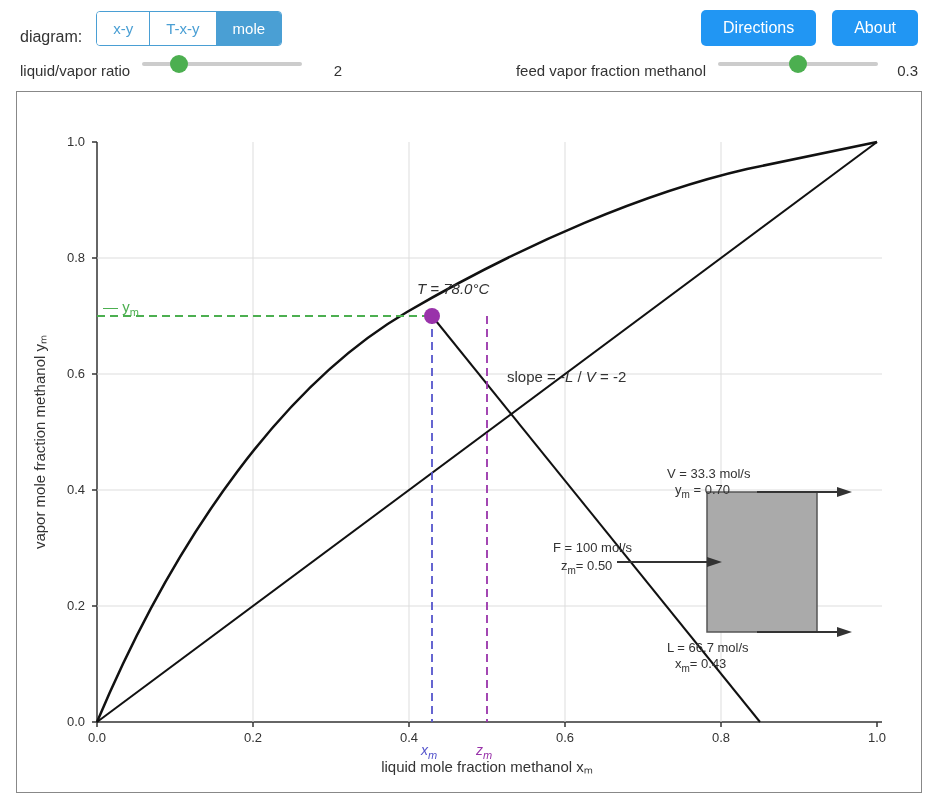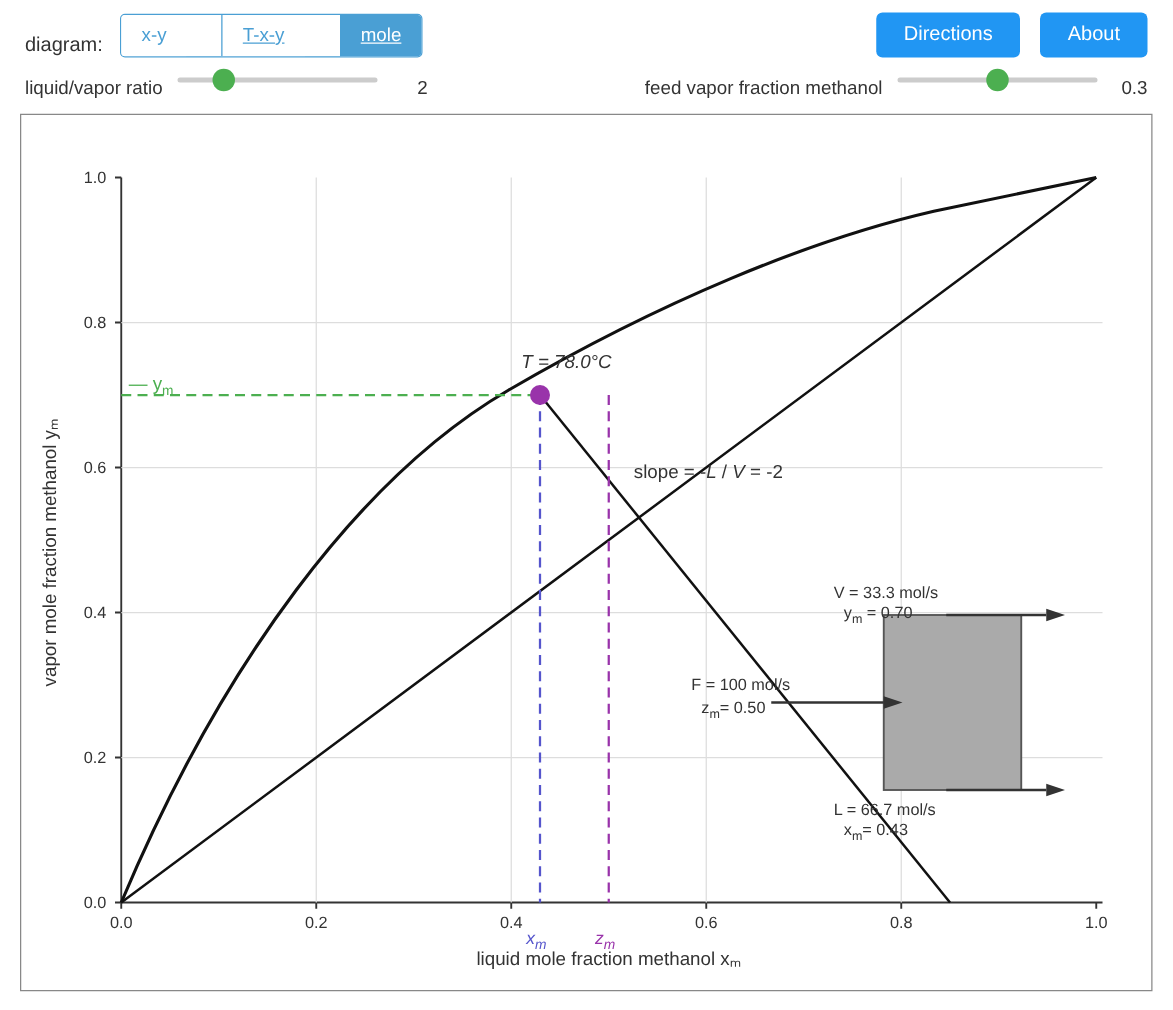--- a/index.html
+++ b/index.html
@@ -21,33 +21,31 @@
     .diagram-label {
       font-size: 16px;
       color: #333;
       margin-right: 4px;
     }
     .tab-group {
       display: flex;
       border: 1.5px solid #4a9fd4;
       border-radius: 4px;
       overflow: hidden;
-      gap: 28px;
     }
     .tab-btn {
       padding: 8px 16px;
       border: none;
       cursor: pointer;
       font-size: 15px;
       background: #fff;
       color: #4a9fd4;
     }
     .tab-btn + .tab-btn {
       border-left: 1.5px solid #4a9fd4;
-      text-decoration: underline;
     }
     .tab-btn.active {
       background: #4a9fd4;
       color: #fff;
     }
     .spacer { flex: 1; }
     .action-btn {
       padding: 9px 22px;
       border: none;
       border-radius: 5px;

